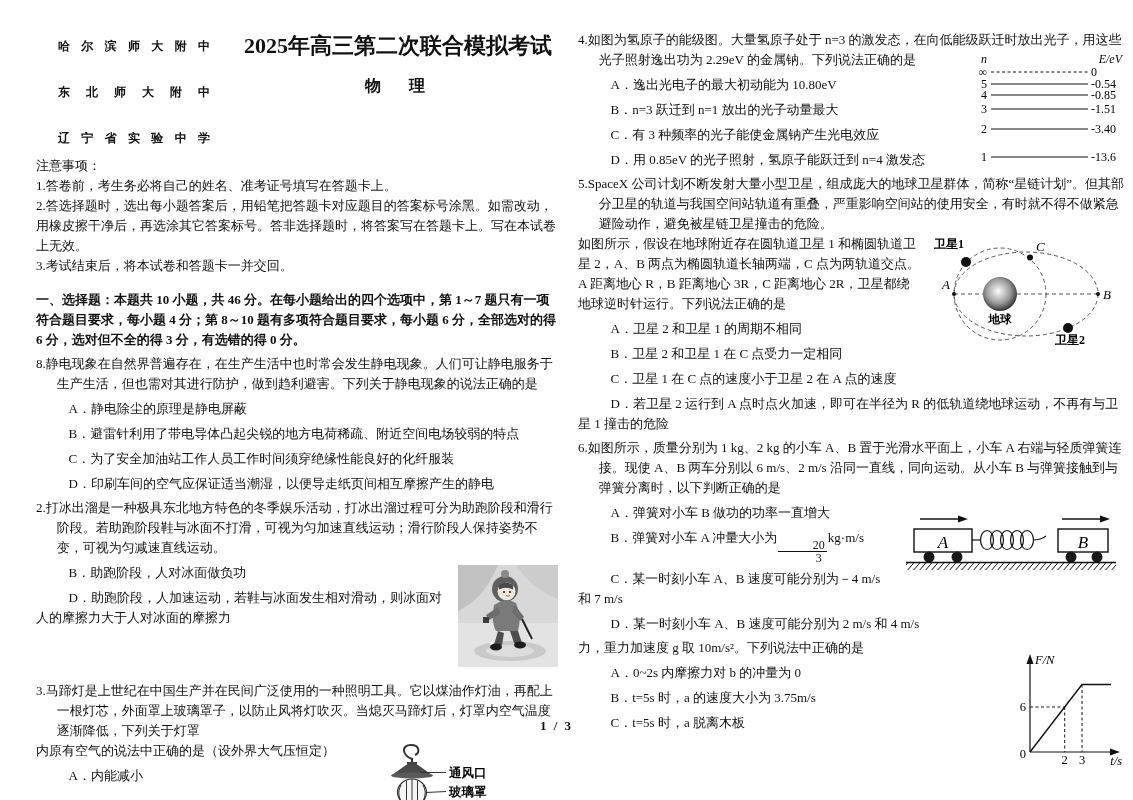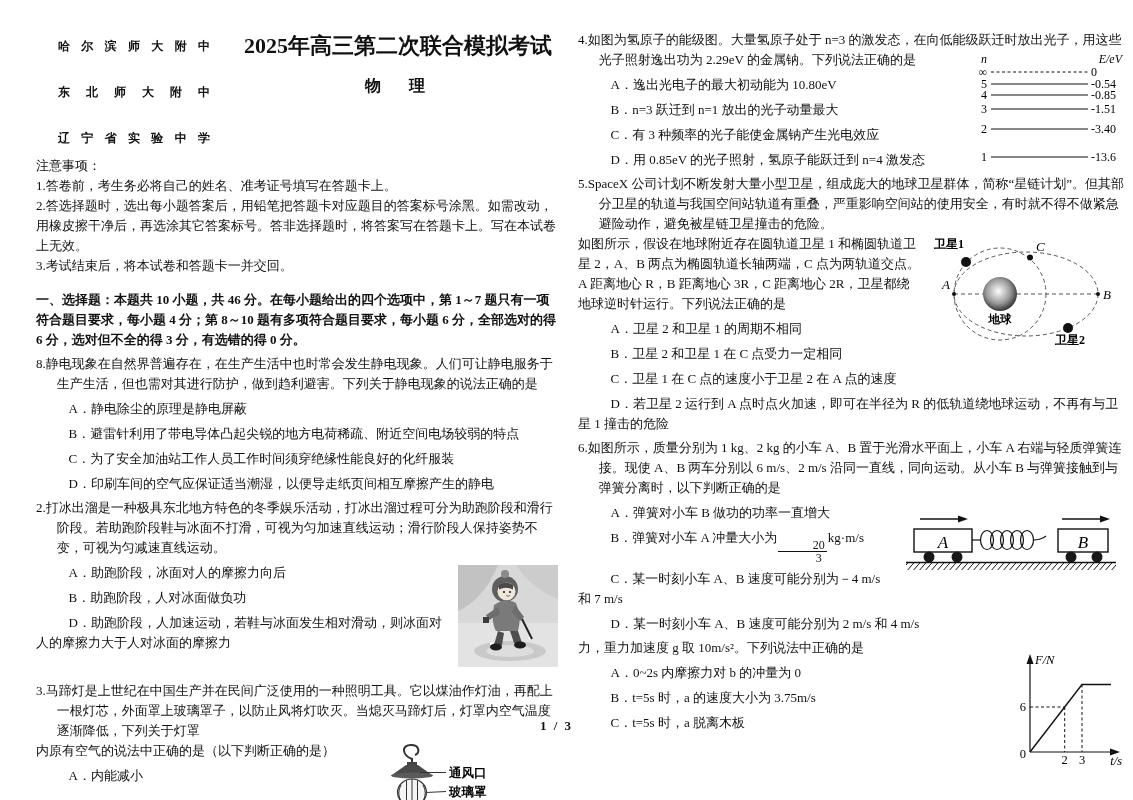--- a/index.html
+++ b/index.html
@@ -110,21 +110,20 @@
             <path d="M40 42 L28 50 l3 5 L42 49 Z" fill="#6d6d6d"></path>
             <path d="M57 40 L66 52 l-4 4 L54 47 Z" fill="#6d6d6d"></path>
             <rect x="25" y="52" width="6" height="6" fill="#3b3b3b"></rect>
             <line x1="64" y1="54" x2="74" y2="74" stroke="#222" stroke-width="2"></line>
             <path d="M40 66 L36 80 h8 l2 -12 Z" fill="#4e4e4e"></path>
             <path d="M52 66 L56 78 h8 l-4 -12 Z" fill="#4e4e4e"></path>
             <ellipse cx="38" cy="82" rx="6" ry="3.4" fill="#1d1d1d"></ellipse>
             <ellipse cx="62" cy="80" rx="6" ry="3.4" fill="#1d1d1d"></ellipse>
           </svg>
         </div>
-        <div class="opt">A．助跑阶段，冰面对人的摩擦力向后</div>
         <div class="opt">B．助跑阶段，人对冰面做负功</div>
         <div class="opt">D．助跑阶段，人加速运动，若鞋与冰面发生相对滑动，则冰面对人的摩擦力大于人对冰面的摩擦力</div>
         <div class="clr"></div>
       </div>
     </div>
 
     <div class="q">
       <div class="qtext">3.马蹄灯是上世纪在中国生产并在民间广泛使用的一种照明工具。它以煤油作灯油，再配上一根灯芯，外面罩上玻璃罩子，以防止风将灯吹灭。当熄灭马蹄灯后，灯罩内空气温度逐渐降低，下列关于灯罩</div>
       <div>
         <div class="fig-lantern">
@@ -148,21 +147,21 @@
             <line x1="38" y1="29.5" x2="64" y2="29.5" stroke="#333" stroke-width="1"></line>
             <line x1="44" y1="49.5" x2="64" y2="48.5" stroke="#333" stroke-width="1"></line>
             <line x1="46" y1="66.5" x2="64" y2="63.5" stroke="#333" stroke-width="1"></line>
             <line x1="47" y1="77.5" x2="64" y2="77.5" stroke="#333" stroke-width="1"></line>
             <text x="67" y="33.5" font-size="12.5" font-weight="600">通风口</text>
             <text x="67" y="52.5" font-size="12.5" font-weight="600">玻璃罩</text>
             <text x="67" y="67.5" font-size="12.5" font-weight="600">灯芯调节</text>
             <text x="67" y="81.5" font-size="12.5" font-weight="600">灯座.油壶</text>
           </svg>
         </div>
-        <div class="qtext2">内原有空气的说法中正确的是（以下判断正确的是）</div>
+        <div class="qtext2">内原有空气的说法中正确的是（设外界大气压恒定）</div>
         <div class="opt">A．内能减小</div>
 
         <div class="clr"></div>
       </div>
     </div>
   </div>
 
   <div class="col right">
 
     <div class="q q4wrap" style="margin-top:0;">

